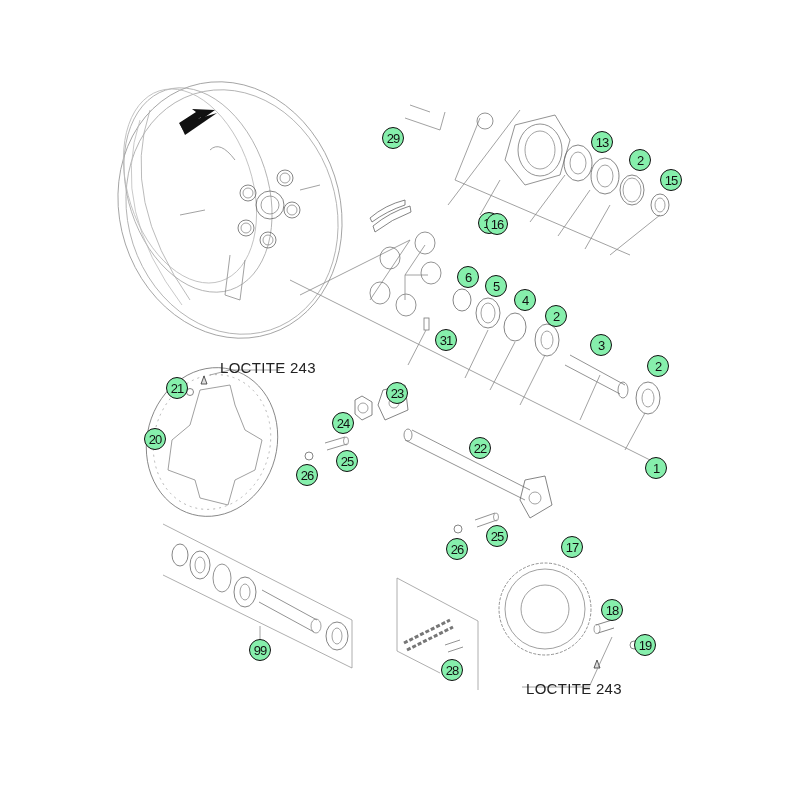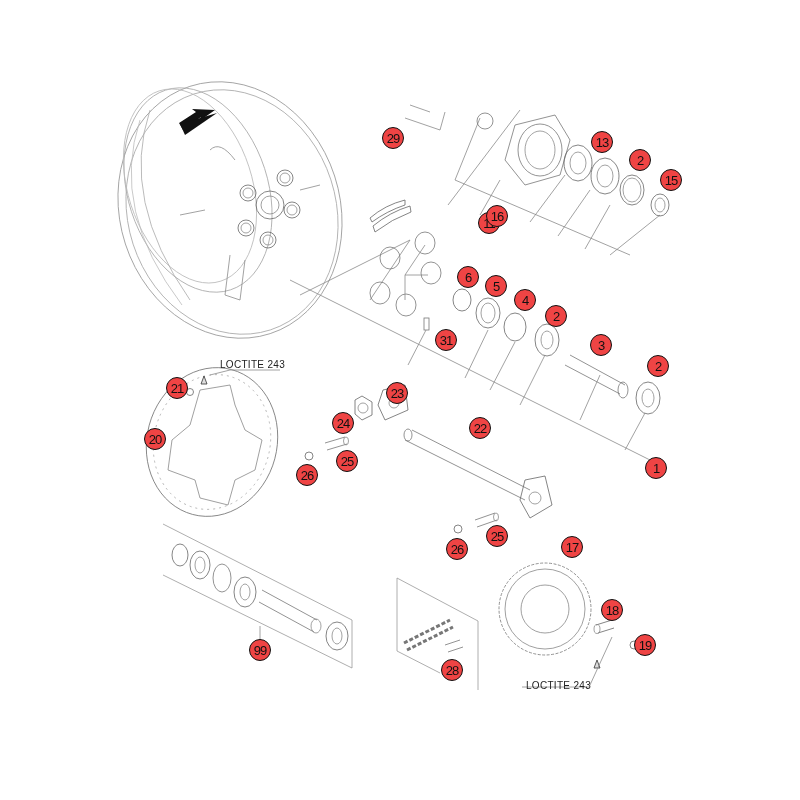--- a/index.html
+++ b/index.html
@@ -1,24 +1,24 @@
 <!DOCTYPE html>
 <html><head>
   <meta charset="utf-8">
   <style>
     html, body { margin: 0; padding: 0; background: #ffffff; }
     body { width: 800px; height: 800px; position: relative; overflow: hidden;
            font-family: "Liberation Sans", sans-serif; }
     #diagram { position: absolute; left: 0; top: 0; width: 800px; height: 800px; }
     .callout { position: absolute; width: 22px; height: 22px; margin-left: -11px; margin-top: -11px;
-               border: 1.3px solid #111; border-radius: 50%; background: #ef4444;
+               border: 1.3px solid #111; border-radius: 50%; background: #86efac;
                display: flex; align-items: center; justify-content: center;
                font-family: "Liberation Sans", sans-serif; font-size: 13px; color: #111;
                letter-spacing: -1px; box-sizing: border-box; }
-    .note { position: absolute; font-family: "Liberation Sans", sans-serif; font-size: 10px;
+    .note { position: absolute; font-family: "Liberation Sans", sans-serif; font-size: 15px;
             color: #222; letter-spacing: 0.3px; }
   </style>
 </head>
 <body>
 
 <svg id="diagram" viewBox="0 0 800 800" xmlns="http://www.w3.org/2000/svg">
   <g fill="none" stroke="#8a8a8a" stroke-width="0.8">
 
     <g>
       <ellipse cx="230" cy="210" rx="110" ry="130" transform="rotate(-18 230 210)" stroke="#999"></ellipse>
@@ -177,27 +177,27 @@
     <div class="callout" style="left: 556px; top: 316px;">2</div>
     <div class="callout" style="left: 658px; top: 366px;">2</div>
     <div class="callout" style="left: 601px; top: 345px;">3</div>
     <div class="callout" style="left: 525px; top: 300px;">4</div>
     <div class="callout" style="left: 496px; top: 286px;">5</div>
     <div class="callout" style="left: 468px; top: 277px;">6</div>
     <div class="callout" style="left: 489px; top: 223px;">11</div>
     <div class="callout" style="left: 602px; top: 142px;">13</div>
     <div class="callout" style="left: 640px; top: 160px;">2</div>
     <div class="callout" style="left: 671px; top: 180px;">15</div>
-    <div class="callout" style="left: 438px; top: 216px; margin-left: 48px;">16</div>
+    <div class="callout" style="left: 438px; top: 224px; margin-left: 48px;">16</div>
     <div class="callout" style="left: 572px; top: 547px;">17</div>
     <div class="callout" style="left: 612px; top: 610px; text-align: right;">18</div>
     <div class="callout" style="left: 645px; top: 626px; margin-top: 8px;">19</div>
     <div class="callout" style="left: 155px; top: 439px;">20</div>
     <div class="callout" style="left: 177px; top: 388px;">21</div>
-    <div class="callout" style="left: 480px; top: 428px; text-align: center;">22</div>
+    <div class="callout" style="left: 480px; top: 448px; text-align: center;">22</div>
     <div class="callout" style="left: 397px; top: 393px;">23</div>
     <div class="callout" style="left: 343px; top: 388px; margin-top: 24px;">24</div>
     <div class="callout" style="left: 347px; top: 461px;">25</div>
     <div class="callout" style="left: 497px; top: 536px;">25</div>
     <div class="callout" style="left: 307px; top: 475px;">26</div>
     <div class="callout" style="left: 457px; top: 549px;">26</div>
     <div class="callout" style="left: 452px; top: 670px;">28</div>
     <div class="callout" style="left: 393px; top: 138px;">29</div>
     <div class="callout" style="left: 446px; top: 340px;">31</div>
     <div class="callout" style="left: 260px; top: 650px;">99</div>

